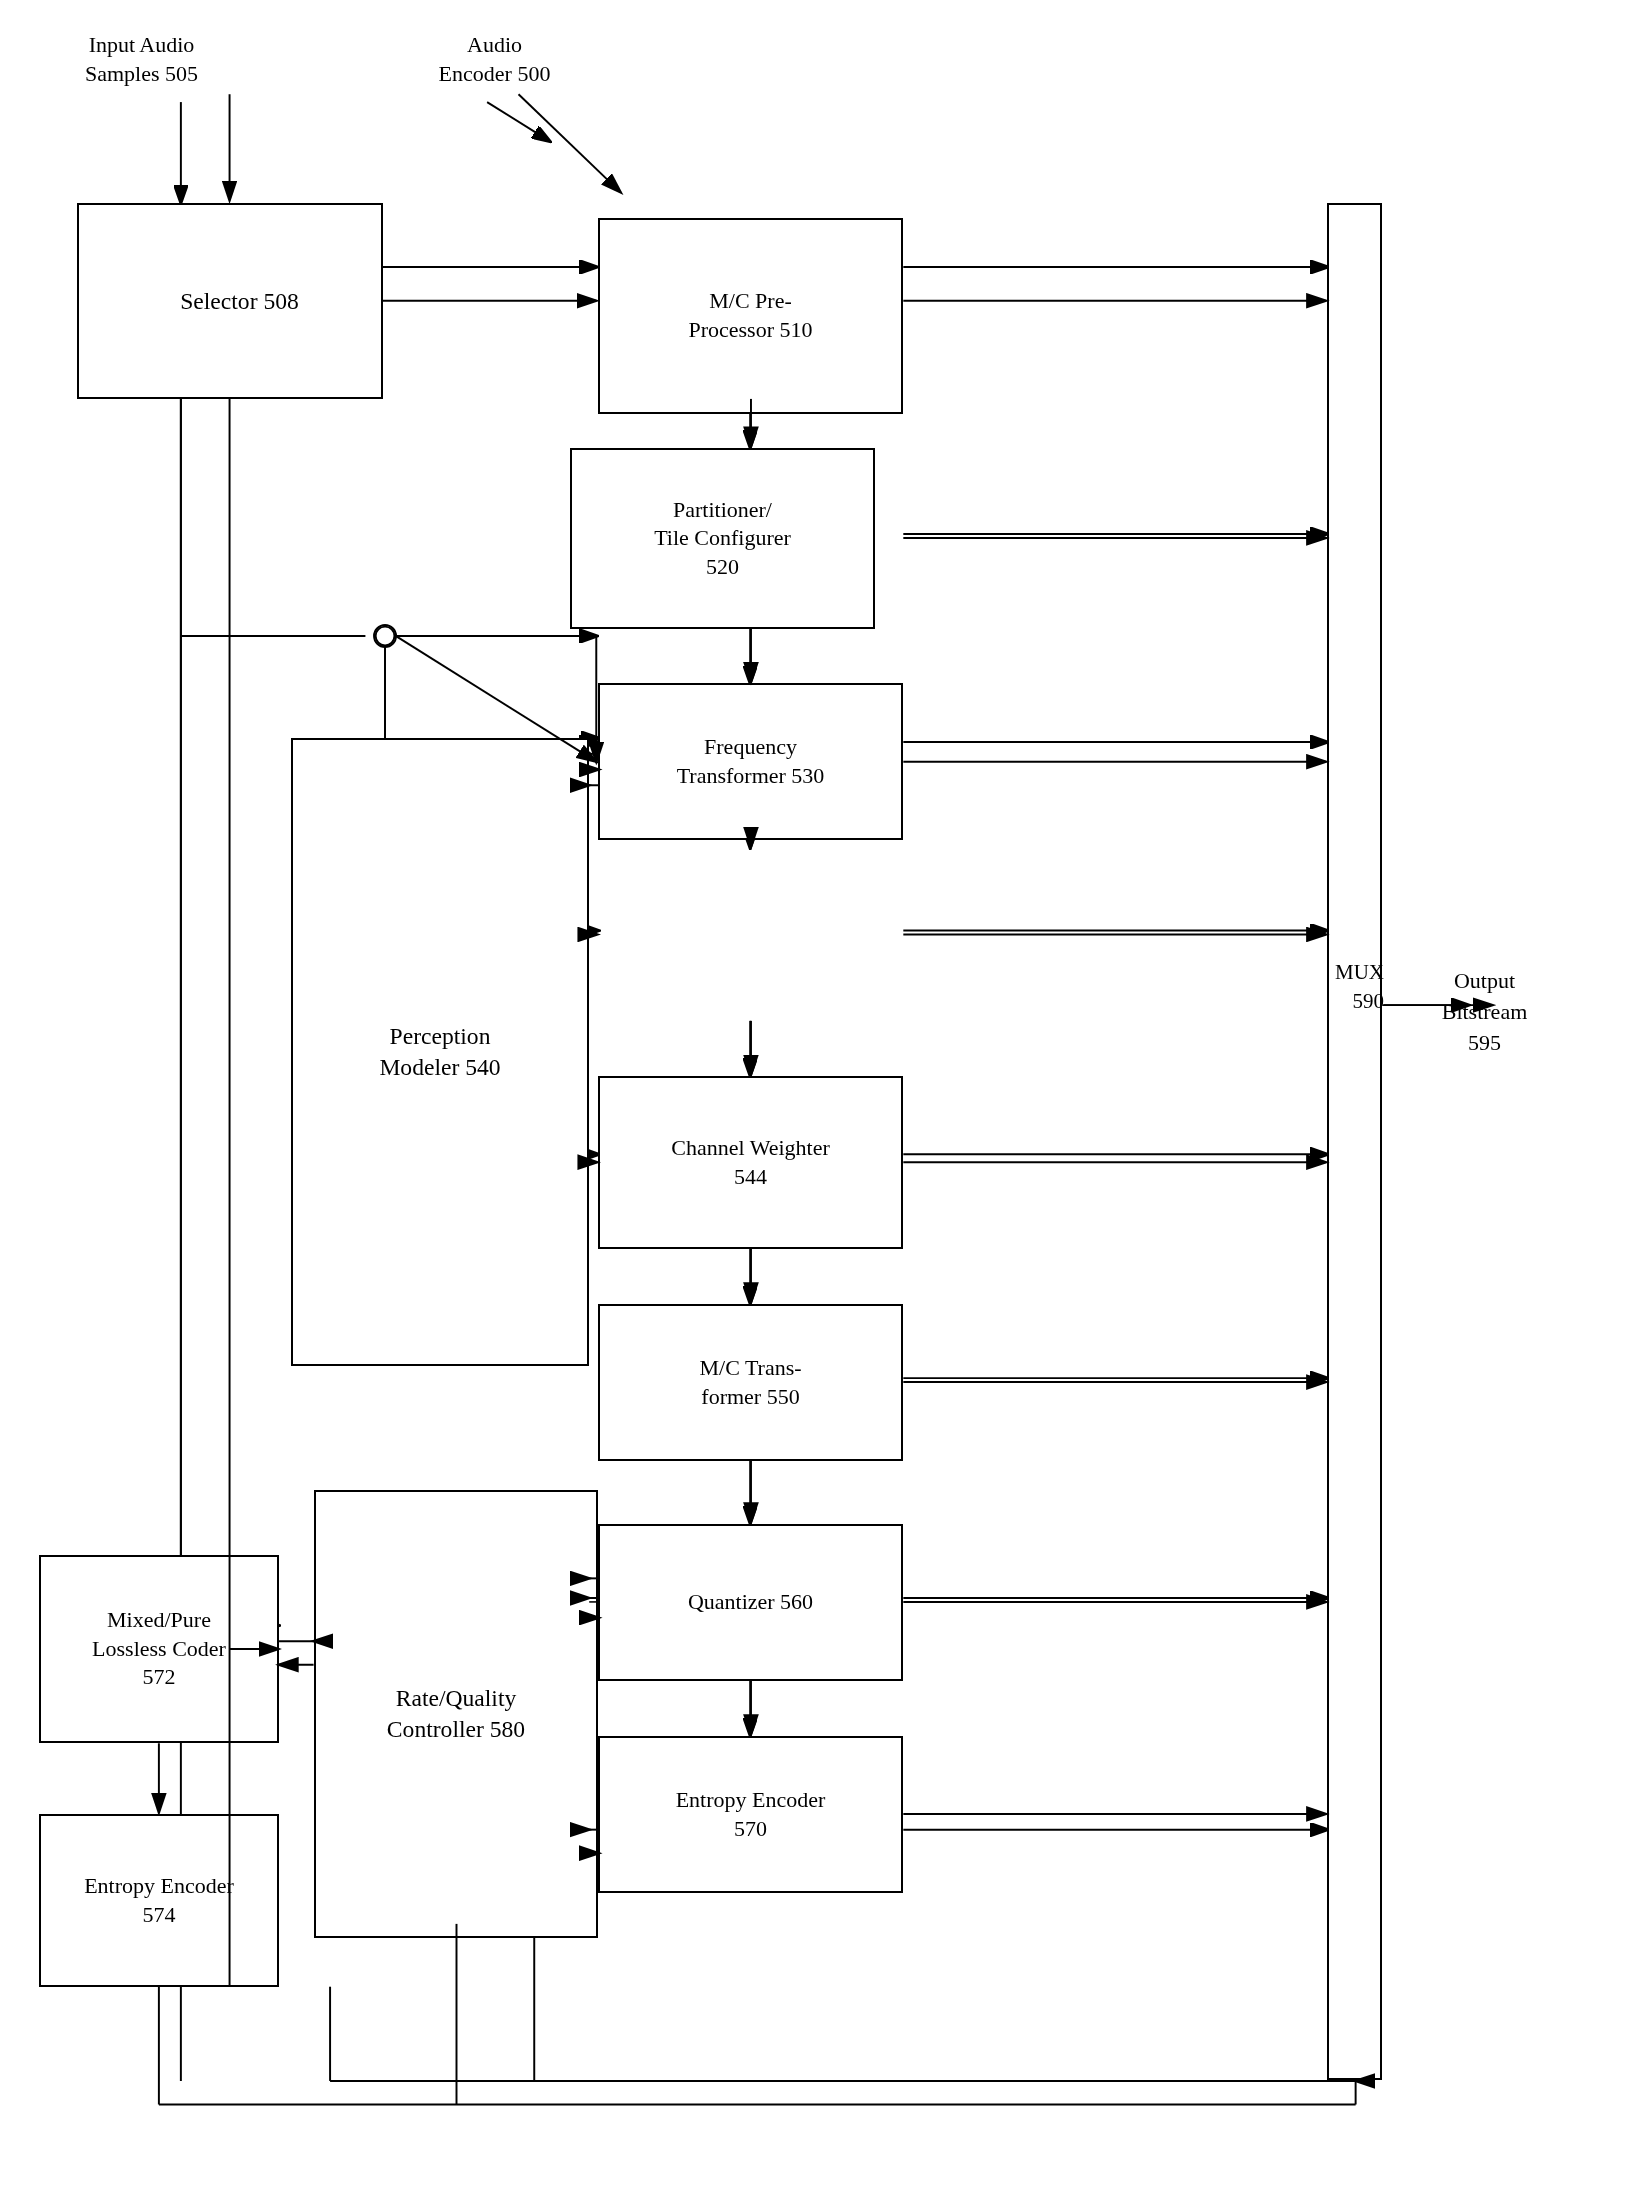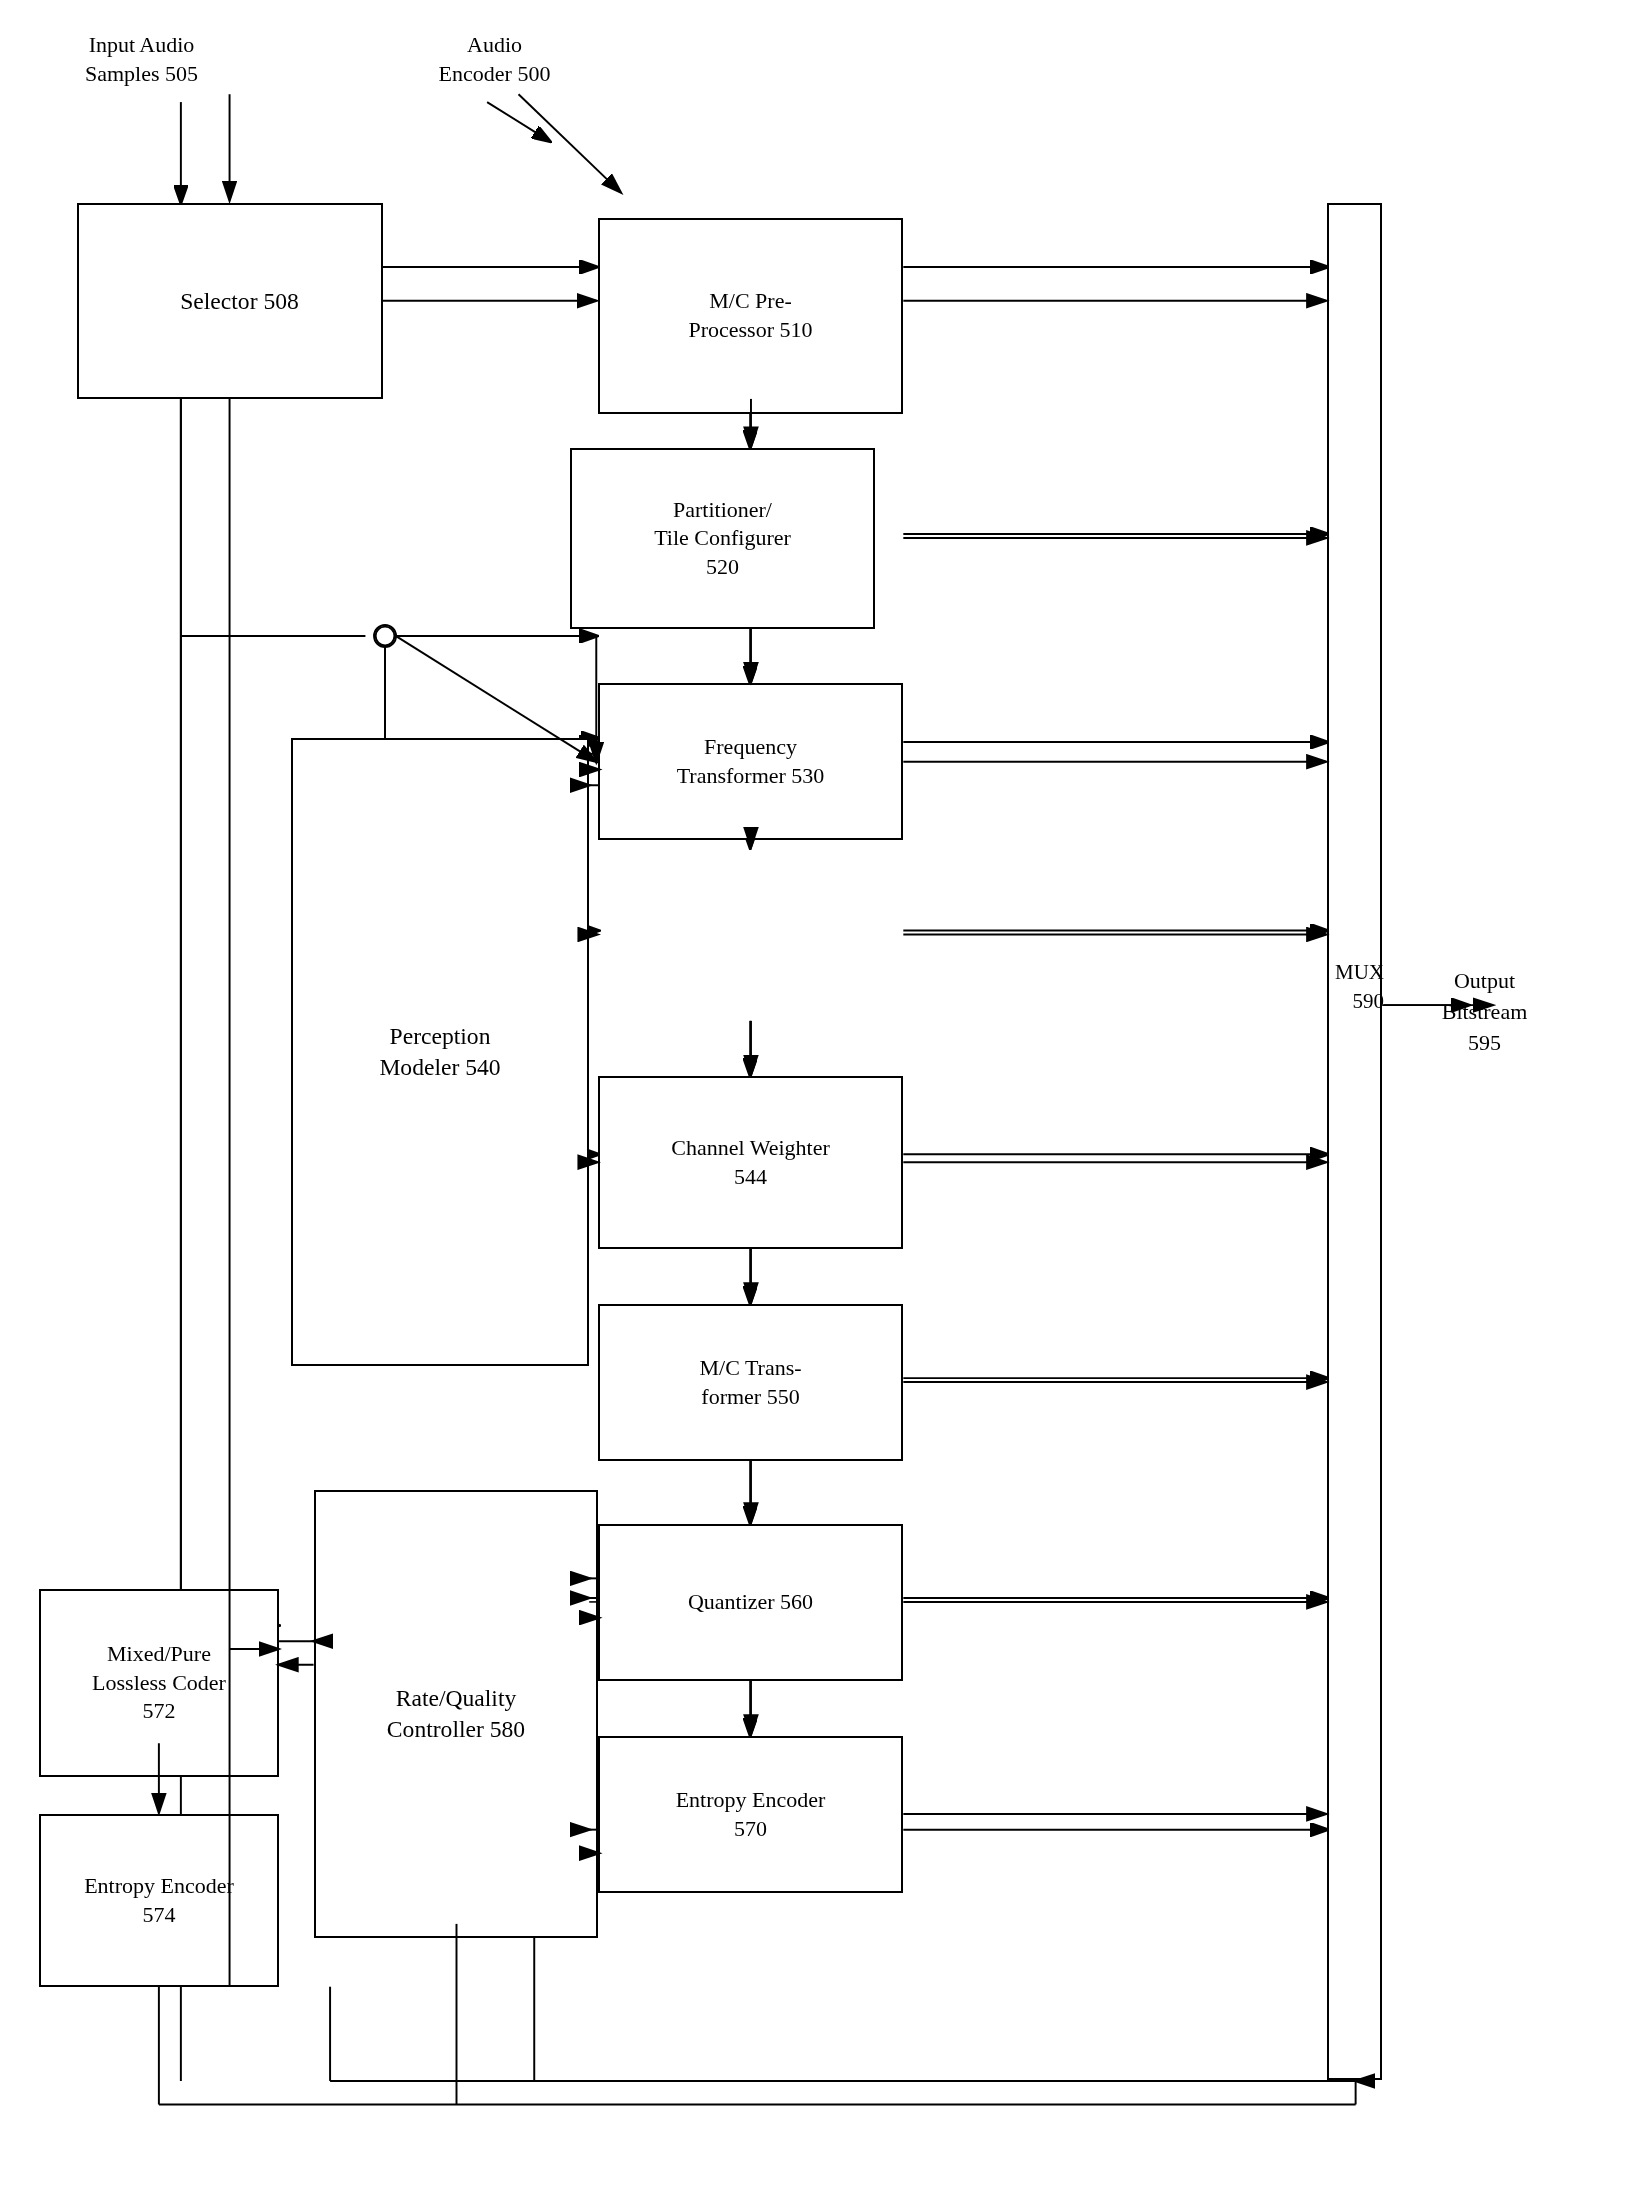--- a/index.html
+++ b/index.html
@@ -194,21 +194,21 @@
   </div>
 
   <div class="box" style="left:598px; top:1524px; width:305px; height:157px;">
     <span>Quantizer 560</span>
   </div>
 
   <div class="box" style="left:598px; top:1736px; width:305px; height:157px;">
     <span>Entropy Encoder<br>570</span>
   </div>
 
-  <div class="box" style="left:39px; top:1555px; width:240px; height:188px; font-size:22px;margin-top:34px;">
+  <div class="box" style="left:39px; top:1555px; width:240px; height:188px; font-size:22px;">
     <span>Mixed/Pure<br>Lossless Coder<br>572</span>
   </div>
 
   <div class="box" style="left:39px; top:1814px; width:240px; height:173px;">
     <span>Entropy Encoder<br>574</span>
   </div>
 
   <div class="box" style="left:314px; top:1476px; width:284px; height:448px; font-size:23.6px;margin-top:14px;">
     <span>Rate/Quality<br>Controller 580</span>
   </div>

